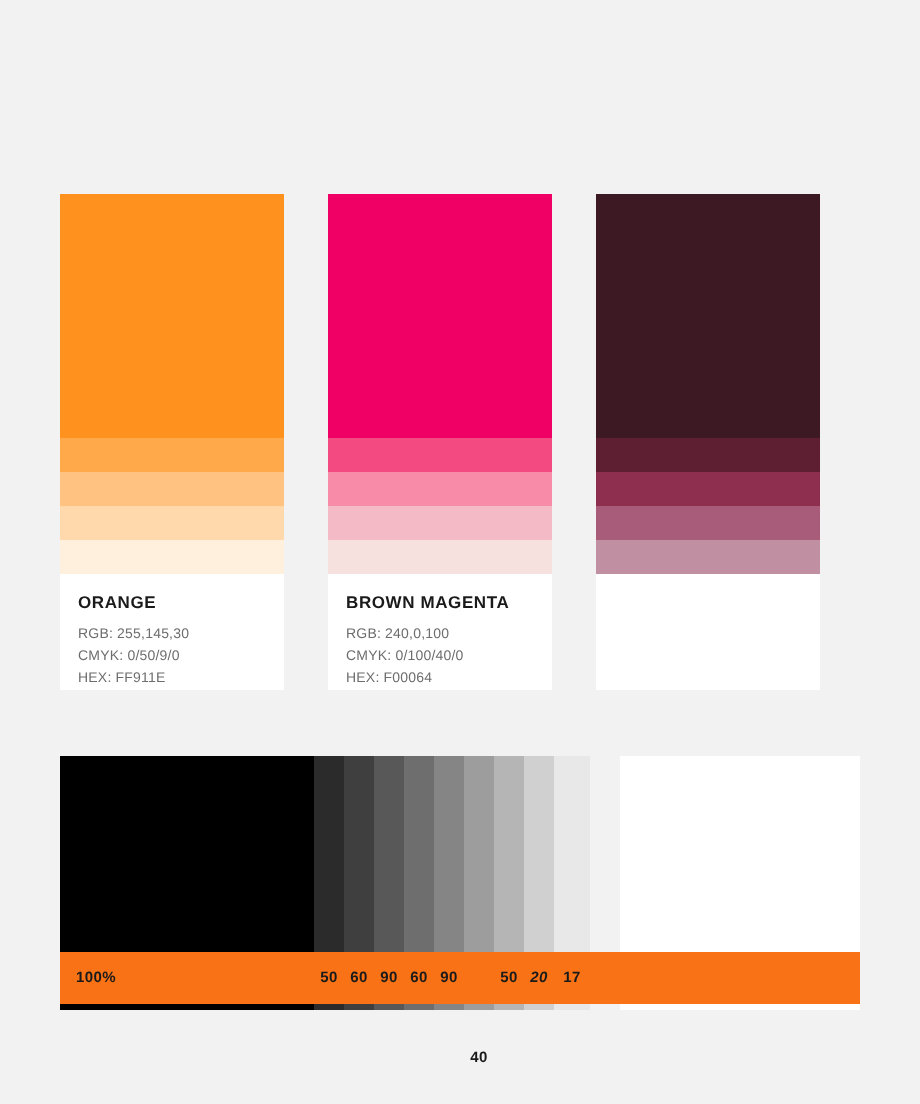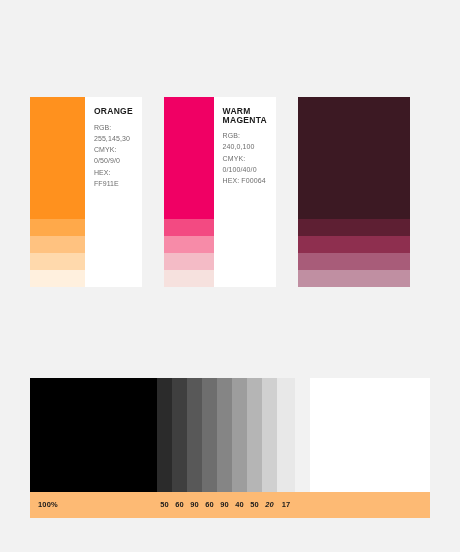--- a/index.html
+++ b/index.html
@@ -21,21 +21,21 @@
     left: 30px;
     top: 97px;
     width: 400px;
     display: flex;
     gap: 22px;
   }
   .palette-card {
     width: 112px;
     background: #ffffff;
     display: flex;
-    flex-direction: row;
+    flex-direction: column;
   }
   .swatch-stack {
     display: flex;
     flex-direction: column;
     width: 100%;
   }
   .swatch-main {
     height: 122px;
   }
   .swatch-tint {
@@ -87,24 +87,24 @@
     top: 0;
     width: 120px;
     height: 127px;
     background: #ffffff;
   }
 
   
   #scale-labels {
     position: absolute;
     left: 30px;
-    top: 492px;
+    top: 476px;
     width: 400px;
     height: 26px;
-    background: #fdba74;
+    background: #f97316;
   }
   .scale-100 {
     position: absolute;
     left: 8px;
     top: 8px;
     font-size: 7.5px;
     font-weight: bold;
     color: #1a1a1a;
     letter-spacing: 0.2px;
   }
@@ -140,21 +140,21 @@
     </div>
     <div class="palette-card">
       <div class="swatch-stack">
         <div class="swatch-main" style="background: rgb(240, 0, 100);"></div>
         <div class="swatch-tint" style="background: rgb(243, 74, 130);"></div>
         <div class="swatch-tint" style="background: rgb(247, 139, 168);"></div>
         <div class="swatch-tint" style="background: rgb(244, 187, 198);"></div>
         <div class="swatch-tint" style="background: rgb(246, 225, 222);"></div>
       </div>
       <div class="card-info">
-        <div class="card-title">WARM MAGENTA</div>
+        <div class="card-title">BROWN MAGENTA</div>
         <div class="card-line">RGB: 240,0,100</div>
         <div class="card-line">CMYK: 0/100/40/0</div>
         <div class="card-line">HEX: F00064</div>
       </div>
     </div>
     <div class="palette-card">
       <div class="swatch-stack">
         <div class="swatch-main" style="background: rgb(60, 25, 35);"></div>
         <div class="swatch-tint" style="background: rgb(94, 31, 51);"></div>
         <div class="swatch-tint" style="background: rgb(142, 47, 79);"></div>
@@ -180,17 +180,17 @@
   <div id="white-block"></div>
 </div>
 
 <div id="scale-labels">
   <div class="scale-100">100%</div>
 <div class="tick-label" style="left: 127.5px;">50</div>
     <div class="tick-label" style="left: 142.5px;">60</div>
     <div class="tick-label" style="left: 157.5px;">90</div>
     <div class="tick-label" style="left: 172.5px;">60</div>
     <div class="tick-label" style="left: 187.5px;">90</div>
-    <div class="tick-label" style="left: 202.5px;">40</div>
+    <div class="tick-label" style="left: 202.5px; margin-top: 40px;">40</div>
     <div class="tick-label" style="left: 217.5px;">50</div>
     <div class="tick-label" style="left: 232.5px; font-style: italic;">20</div>
     <div class="tick-label" style="left: 249px;">17</div>
   </div>
 
 </body></html>

